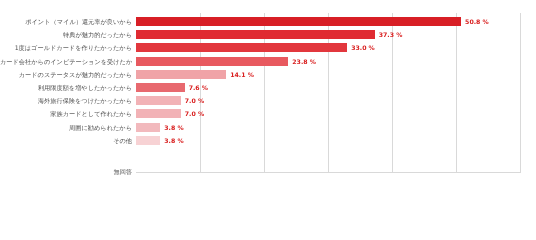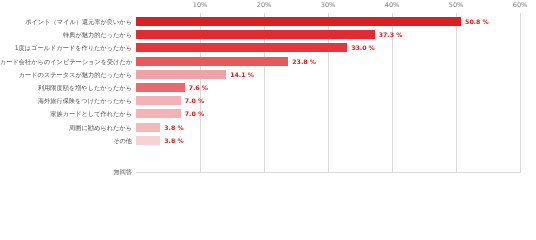--- a/index.html
+++ b/index.html
@@ -120,28 +120,20 @@
     font-size: 6.2px;
     color: #4d4d4d;
     white-space: nowrap;
   }
 </style>
 </head>
 <body>
 
 <div id="chart-root">
 
-  <div class="x-axis">
-    <span class="x-tick-label" style="left: 64px;">10%</span>
-    <span class="x-tick-label" style="left: 128px;">20%</span>
-    <span class="x-tick-label" style="left: 192px;">30%</span>
-    <span class="x-tick-label" style="left: 256px;">40%</span>
-    <span class="x-tick-label" style="left: 320px;">50%</span>
-    <span class="x-tick-label" style="left: 384px;">60%</span>
-  </div>
 
   <div class="plot-area">
     <div class="gridline" style="left: 64px;"></div>
     <div class="gridline" style="left: 128px;"></div>
     <div class="gridline" style="left: 192px;"></div>
     <div class="gridline" style="left: 256px;"></div>
     <div class="gridline" style="left: 320px;"></div>
     <div class="gridline" style="left: 384px;"></div>
   </div>
 

